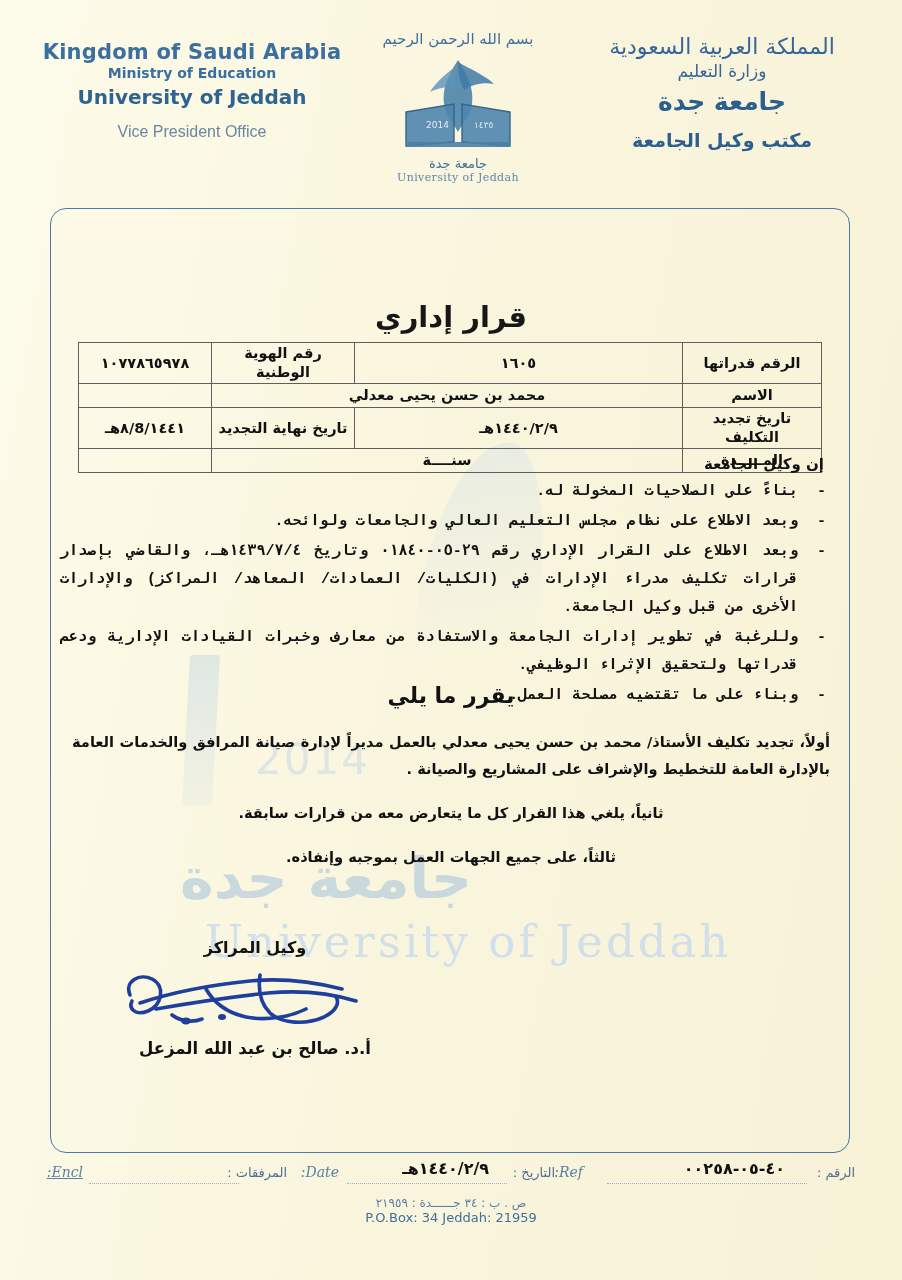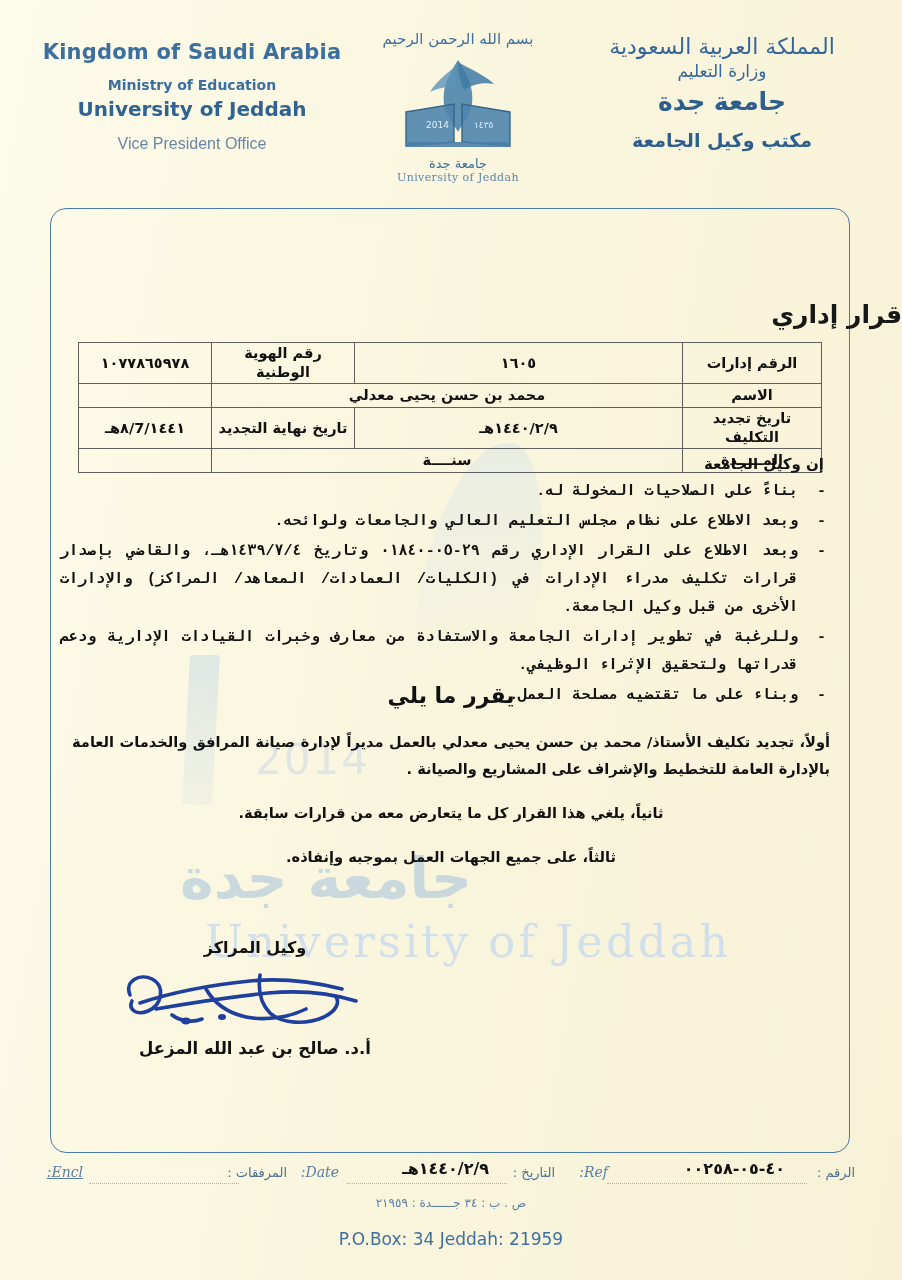--- a/index.html
+++ b/index.html
@@ -25,43 +25,43 @@
           background:linear-gradient(180deg,rgba(190,212,230,.45),rgba(190,212,230,.15));
           border-radius:3px;transform:skewX(-3deg);}
   .wm-bird{position:absolute;left:420px;top:440px;width:120px;height:300px;
            background:linear-gradient(160deg,rgba(200,220,235,.38),rgba(200,220,235,0) 70%);
            border-radius:60% 40% 55% 45%/60% 55% 45% 40%;transform:rotate(8deg);}
 
   
   .hdr{position:absolute;left:0;top:0;width:902px;height:200px;}
   .hdr-en{position:absolute;left:42px;top:40px;width:300px;text-align:center;color:#3b6896;}
   .hdr-en .l1{font-size:21px;font-weight:700;letter-spacing:.2px;color:#3a6fa0;}
-  .hdr-en .l2{font-size:14px;font-weight:700;margin-top:13px;color:#3a6fa0;}
+  .hdr-en .l2{font-size:14px;font-weight:700;margin-top:1px;color:#3a6fa0;}
   .hdr-en .l3{font-size:20px;font-weight:700;margin-top:4px;color:#2f6391;}
   .hdr-en .l4{font-size:16px;margin-top:14px;color:#6a86a3;font-family:Liberation Sans, sans-serif;}
 
   .hdr-ar{position:absolute;right:30px;top:34px;width:300px;text-align:center;direction:rtl;color:#2f6391;}
   .hdr-ar .a1{font-size:22px;font-weight:400;color:#35669a;}
   .hdr-ar .a2{font-size:17px;margin-top:2px;color:#35669a;}
   .hdr-ar .a3{font-size:25px;font-weight:700;margin-top:6px;letter-spacing:4px;color:#2d5f8e;}
   .hdr-ar .a4{font-size:19px;font-weight:700;margin-top:13px;color:#2d5f8e;}
 
   .logo{position:absolute;left:378px;top:30px;width:160px;text-align:center;}
   .basmala{font-size:15px;color:#3f6f9d;direction:rtl;letter-spacing:0px;}
   .emblem{position:relative;width:120px;height:100px;margin:6px auto 0;}
   .logo-ar{font-size:13px;color:#3f7099;letter-spacing:3px;direction:rtl;margin-top:2px;}
   .logo-en{font-size:11px;color:#5d86ab;font-family:"DejaVu Serif",serif;letter-spacing:.4px;}
 
   
   .frame{position:absolute;left:50px;top:208px;width:800px;height:945px;
          border:1.6px solid #4b79a8;border-radius:16px;box-sizing:border-box;}
 
   
-  .doc-title{position:absolute;left:0;right:0;top:300px;
-             font-size:25px;font-weight:700;color:#171717;direction:rtl;}
+  .doc-title{position:absolute;left:0;right:0;top:300px;text-align:center;
+             font-size:29px;font-weight:700;color:#171717;direction:rtl;}
   table.info{position:absolute;left:78px;top:342px;width:744px;border-collapse:collapse;
              direction:rtl;table-layout:fixed;}
   table.info td{border:1px solid #5f5f5f;height:21px;font-size:14.5px;font-weight:700;
                 color:#111;padding:1px 6px;line-height:19px;}
   td.lbl{width:126px;text-align:center;}
   td.val{text-align:center;}
   td.lbl2{width:130px;text-align:center;}
   td.val2{width:120px;text-align:center;}
 
   
@@ -85,21 +85,21 @@
 
   
   .footer{position:absolute;left:50px;top:1156px;width:805px;height:34px;direction:rtl;}
   .f-item{position:absolute;font-size:14px;color:#5a7fa5;font-family:"DejaVu Serif",serif;font-style:italic;}
   .f-ar{position:absolute;font-size:13px;color:#4d6f93;direction:rtl;font-family:"DejaVu Sans",sans-serif;font-style:normal;}
   .f-val{position:absolute;font-size:16px;font-weight:700;color:#111;direction:rtl;letter-spacing:1px;}
   .f-line{position:absolute;border-bottom:1px dotted #9fb3c6;height:1px;}
 
   .addr{position:absolute;left:0;right:0;top:1196px;text-align:center;}
   .addr-ar{font-size:12px;color:#5a7fa5;direction:rtl;letter-spacing:1px;}
-  .addr-en{font-size:17px;color:#3f6f9d;font-family:"DejaVu Sans",sans-serif;margin-top:19px;}
+  .addr-en{font-size:13px;color:#3f6f9d;font-family:"DejaVu Sans",sans-serif;margin-top:0;}
 </style>
 </head>
 <body>
 
 <div class="page">
 
   <div class="wm-lam"></div>
   <div class="wm-bird"></div>
   <div class="wm-2014">2014</div>
   <div class="wm wm-ar">جامعة جدة</div>
@@ -144,35 +144,35 @@
     </div>
   </div>
 
   <div class="frame"></div>
 
   <div class="doc-title">قرار إداري</div>
 
   <table class="info">
     <tbody>
         <tr>
-      <td class="lbl">الرقم إدارات</td>
+      <td class="lbl">الرقم قدراتها</td>
       <td class="val">١٦٠٥</td>
       <td class="lbl2">رقم الهوية الوطنية</td>
       <td class="val2">١٠٧٧٨٦٥٩٧٨</td>
     </tr>
     <tr>
       <td class="lbl">الاسم</td>
       <td class="val" colspan="2">محمد بن حسن يحيى معدلي</td>
       <td></td>
     </tr>
     <tr>
       <td class="lbl">تاريخ تجديد التكليف</td>
       <td class="val">١٤٤٠/٢/٩هـ</td>
       <td class="lbl2">تاريخ نهاية التجديد</td>
-      <td class="val2">١٤٤١/7/٨هـ</td>
+      <td class="val2">١٤٤١/8/٨هـ</td>
     </tr>
     <tr>
       <td class="lbl">المـــــدة</td>
       <td class="val" colspan="2">سنــــة</td>
       <td></td>
     </tr>
   </tbody>
     </table>
 
   <div class="intro">إن وكيل الجامعة</div>
@@ -211,21 +211,21 @@
         </g>
       </svg>
     </div>
     <div class="sig-name">أ.د. صالح بن عبد الله المزعل</div>
   </div>
 
   <div class="footer">
     <div class="f-ar" style="right:0px;top:9px;">الرقم :</div>
     <div class="f-line" style="right:48px;top:26px;width:200px;"></div>
     <div class="f-val" style="right:70px;top:3px;">٤٠-٠٥-٠٠٢٥٨</div>
-    <div class="f-item" style="right:247px;top:8px;">Ref:</div>
+    <div class="f-item" style="right:272px;top:8px;">Ref:</div>
 
     <div class="f-ar" style="right:300px;top:9px;">التاريخ :</div>
     <div class="f-line" style="right:348px;top:26px;width:160px;"></div>
     <div class="f-val" style="right:366px;top:3px;">١٤٤٠/٢/٩هـ</div>
     <div class="f-item" style="right:516px;top:8px;">Date:</div>
 
     <div class="f-ar" style="right:568px;top:9px;">المرفقات :</div>
     <div class="f-line" style="right:616px;top:26px;width:150px;"></div>
     <div class="f-item" style="right:772px;top:8px;text-decoration:underline;">Encl:</div>
   </div>

